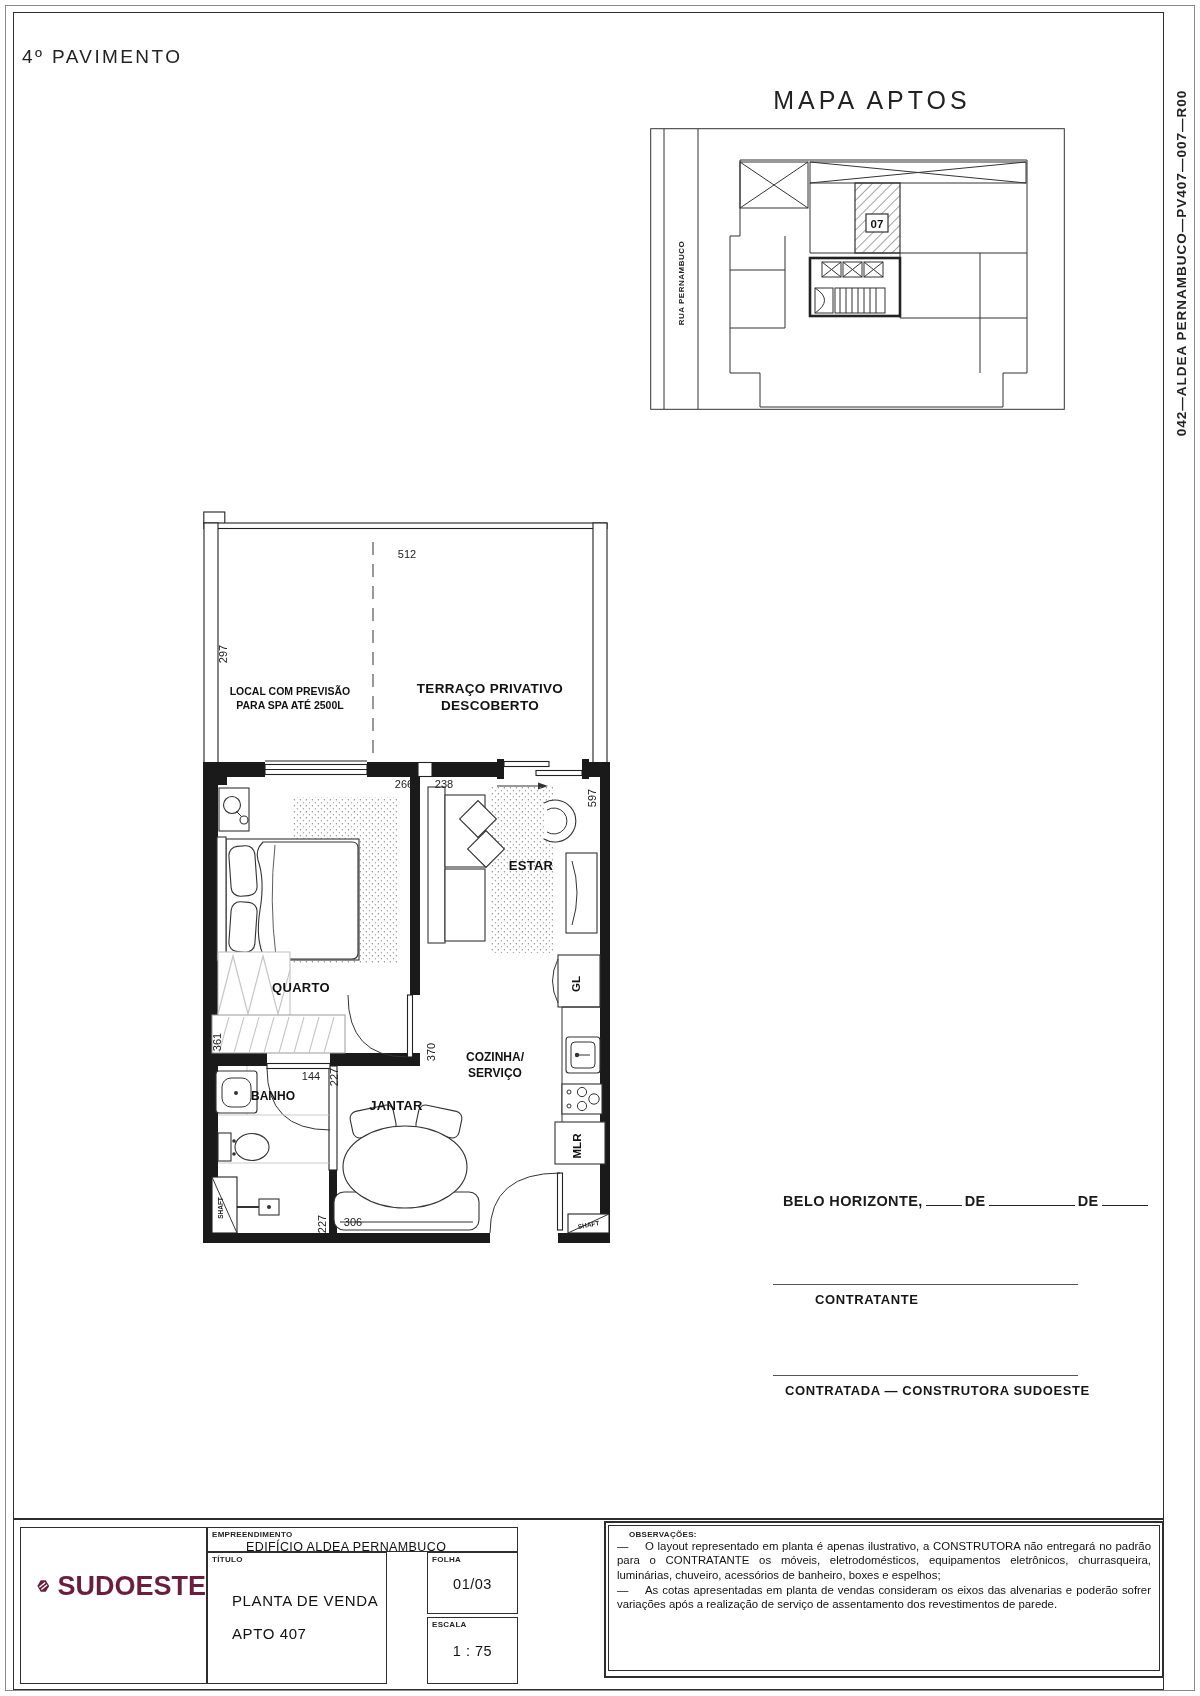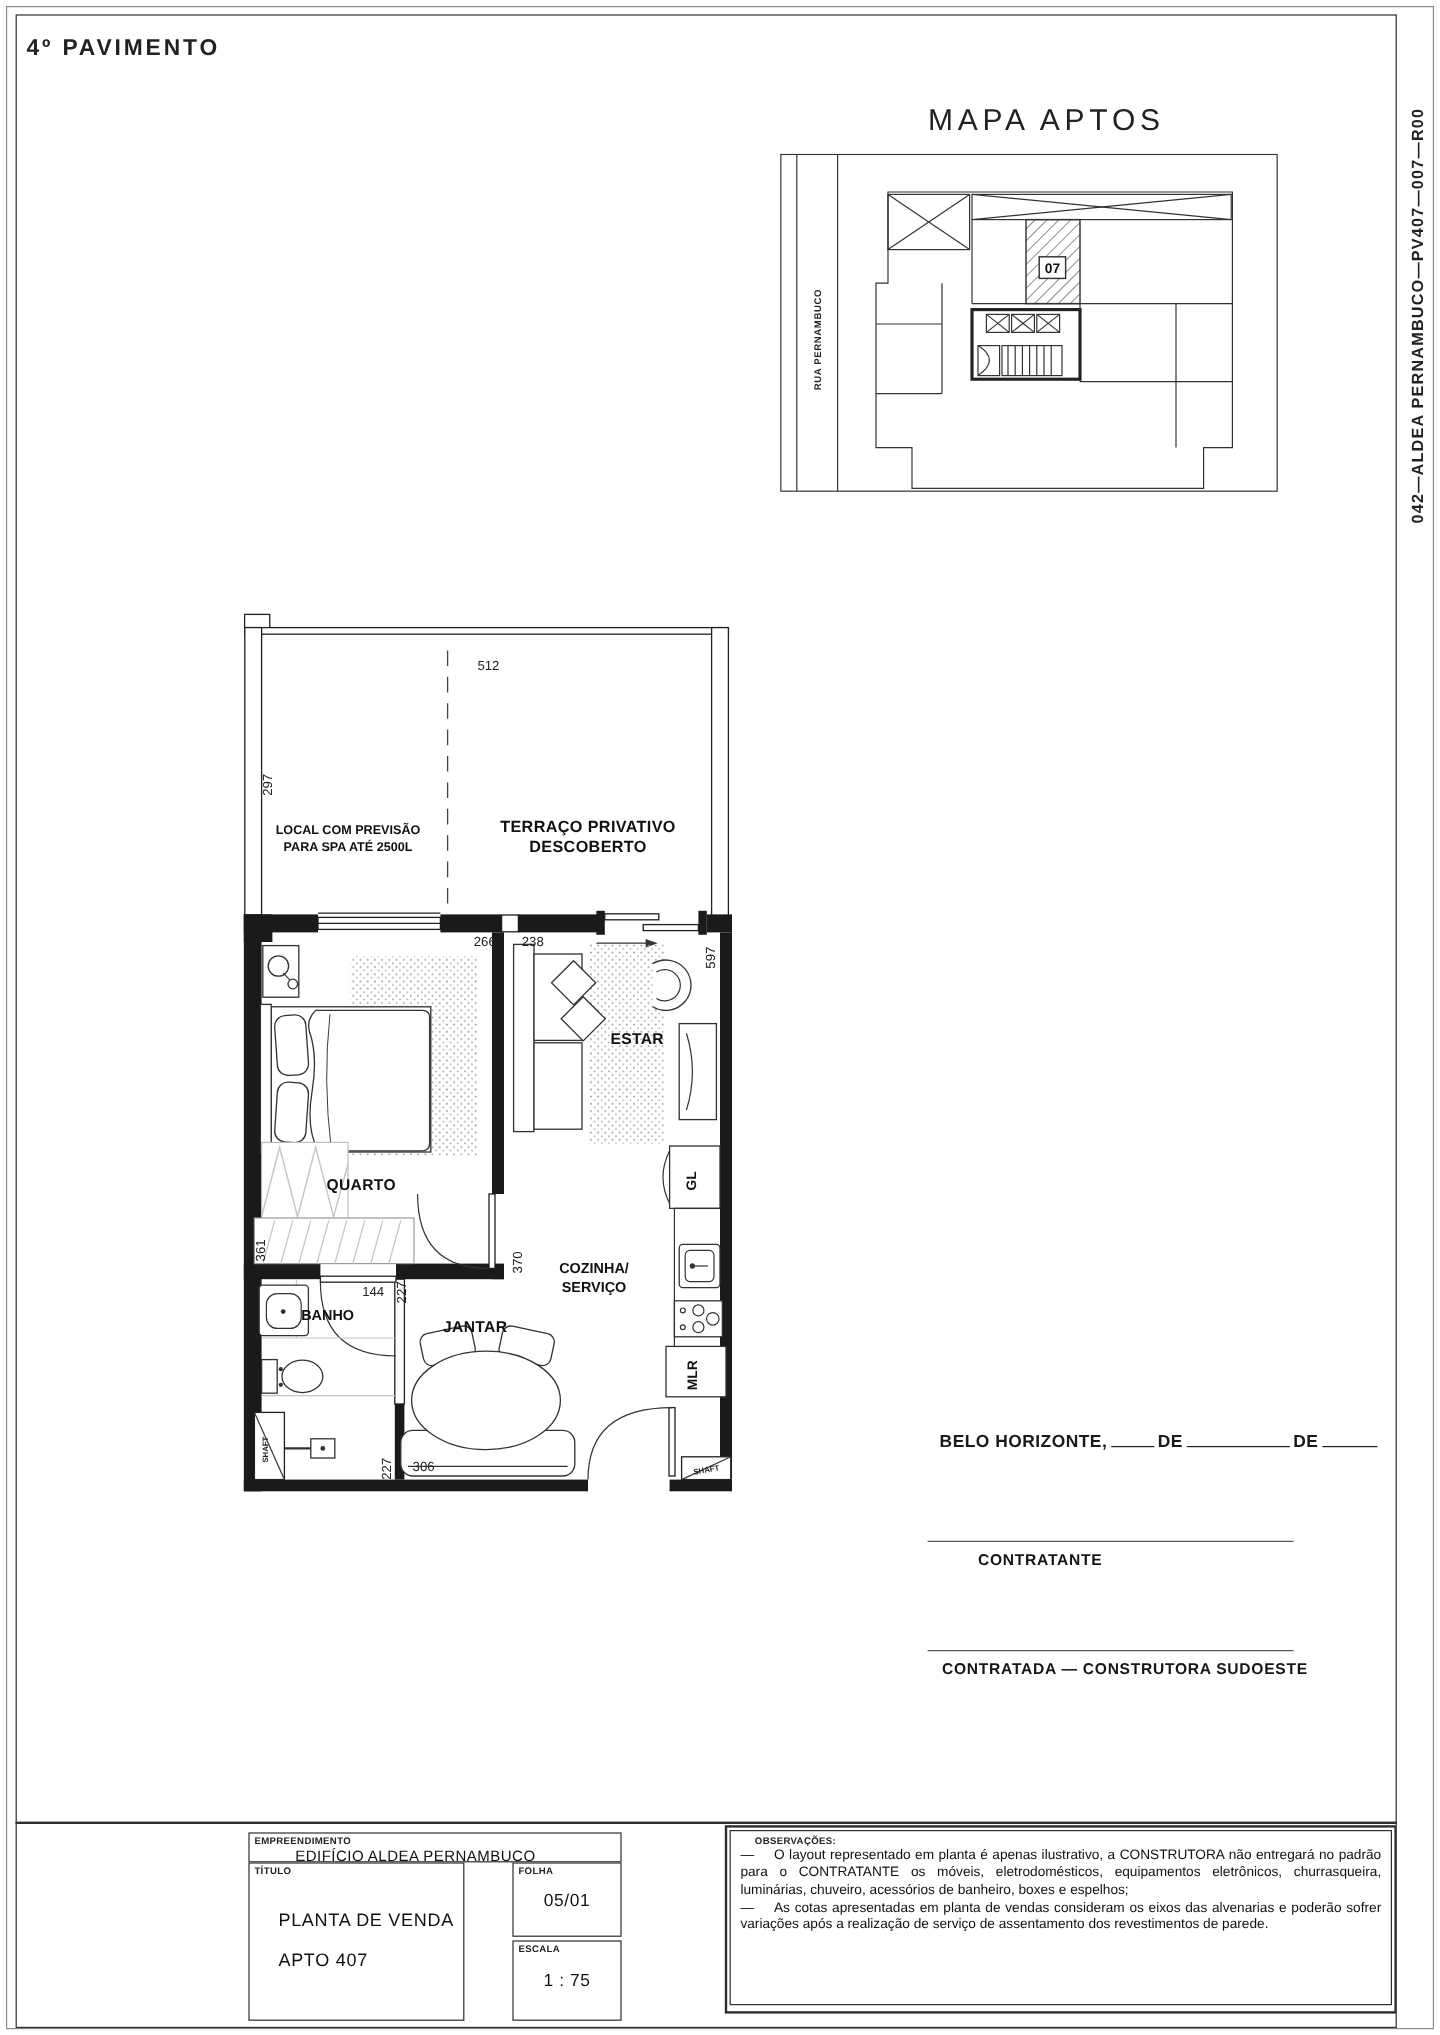--- a/index.html
+++ b/index.html
@@ -43,21 +43,21 @@
   .mp{fill:none;stroke:#333;stroke-width:1;}
 </style>
 </head>
 <body>
 
 <div id="sheet">
 
   <div class="abs outerborder"></div>
   <div class="abs frame"></div>
 
-  <div class="abs htitle" style="top:30px;font-weight:bold;">4º PAVIMENTO</div>
+  <div class="abs htitle" style="top:46px;">4º PAVIMENTO</div>
 
   <div class="abs maptitle">MAPA APTOS</div>
 
   <div class="abs sidecode">042—ALDEA  PERNAMBUCO—PV407—007—R00</div>
 
   <svg class="abs" style="left:650px;top:128px;" width="415" height="282" viewBox="0 0 415 282">
     <defs>
       <pattern id="hatch" width="7" height="7" patternUnits="userSpaceOnUse" patternTransform="rotate(45)">
         <line x1="0" y1="0" x2="0" y2="7" stroke="#555" stroke-width="1.1"></line>
       </pattern>
@@ -317,35 +317,45 @@
   </div>
 
   <div class="abs sigline" style="left:773px;top:1284px;width:305px;"></div>
   <div class="abs sigcap" style="left:773px;top:1292px;width:305px;">CONTRATANTE</div>
 
   <div class="abs sigline" style="left:773px;top:1375px;width:305px;"></div>
   <div class="abs sigcap" style="left:743px;top:1383px;width:365px;">CONTRATADA  —  CONSTRUTORA  SUDOESTE</div>
 
   <div class="abs topline"></div>
 
+  <div class="cell" style="left:20px;top:1527px;width:187px;height:157px;">
+    <div class="logorow">
+      <svg width="48" height="48" viewBox="0 0 100 100">
+        <polygon points="30,3 70,3 97,50 70,97 30,97 3,50" fill="#6B1E3C"></polygon>
+        <rect x="12" y="36" width="60" height="11" fill="#fff" transform="rotate(-40 42 41)"></rect>
+        <rect x="28" y="54" width="60" height="11" fill="#fff" transform="rotate(-40 58 59)"></rect>
+      </svg>
+      <span class="logotext" style="color:#6B1E3C;">SUDOESTE</span>
+    </div>
+  </div>
 
   <div class="cell" style="left:207px;top:1527px;width:311px;height:25px;">
     <div class="celllabel">EMPREENDIMENTO</div>
     <div class="tval">EDIFÍCIO ALDEA PERNAMBUCO</div>
   </div>
 
   <div class="cell" style="left:207px;top:1552px;width:180px;height:132px;">
     <div class="celllabel">TÍTULO</div>
     <div class="tbig" style="margin-top:28px;">PLANTA DE VENDA</div>
     <div class="tbig" style="margin-top:16px;">APTO 407</div>
   </div>
 
   <div class="cell" style="left:427px;top:1552px;width:91px;height:62px;">
     <div class="celllabel">FOLHA</div>
-    <div class="cval" style="margin-top:12px;">05/01</div>
+    <div class="cval" style="margin-top:12px;">01/03</div>
   </div>
 
   <div class="cell" style="left:427px;top:1617px;width:91px;height:67px;">
     <div class="celllabel">ESCALA</div>
     <div class="cval" style="margin-top:14px;">1 : 75</div>
   </div>
 
   <div class="cell" style="left:604px;top:1521px;width:560px;height:157px;border-width:2px;">
     <div class="obsinner">
       <div class="celllabel" style="padding-left:12px;">OBSERVAÇÕES:</div>

